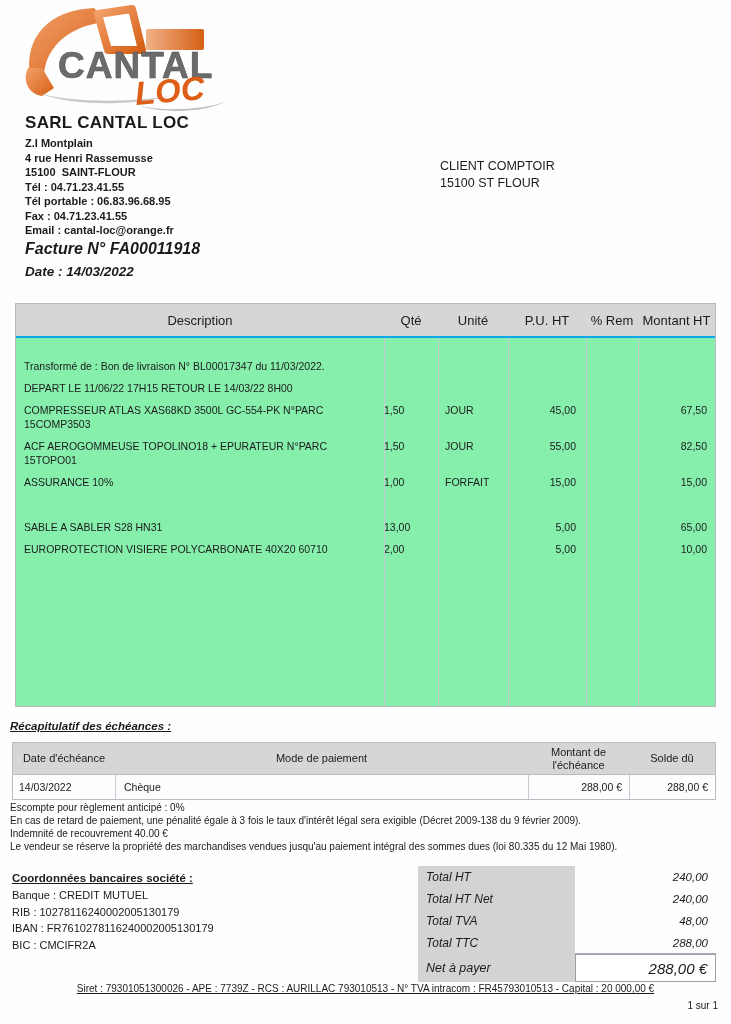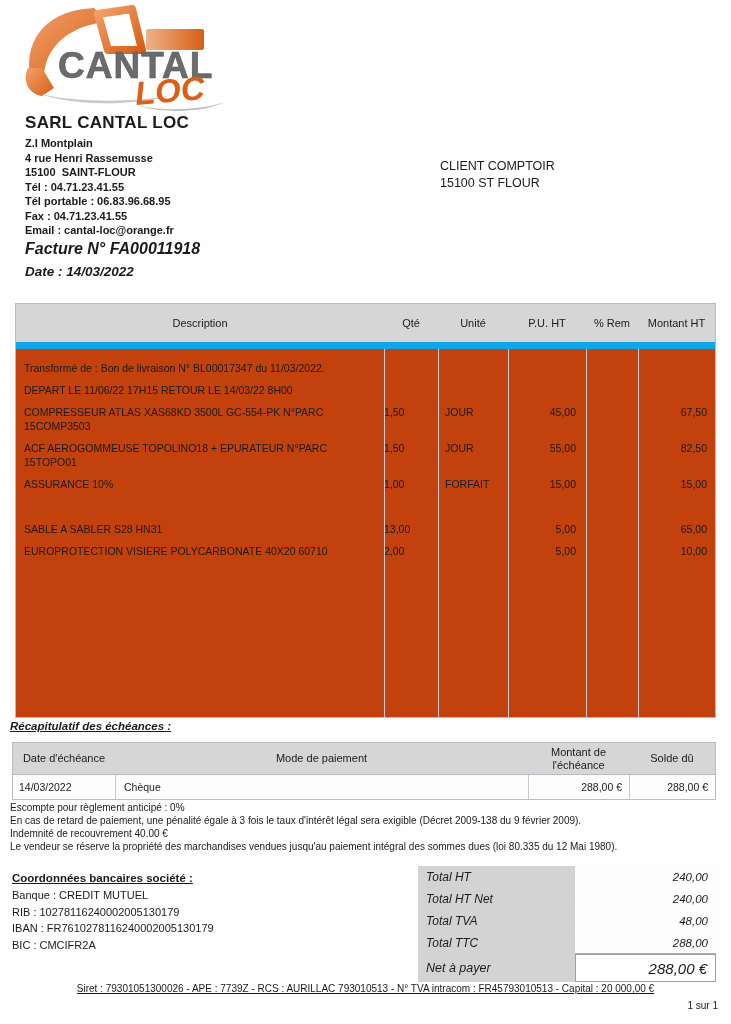--- a/index.html
+++ b/index.html
@@ -27,25 +27,25 @@
   
   .invoice-meta { left:25px; top:240px; width:400px; }
   .invoice-title { font-size:16px; font-weight:bold; font-style:italic; }
   .invoice-date { font-size:13.5px; font-weight:bold; font-style:italic; margin-top:6px; }
   .invoice-tva { font-size:11.5px; font-weight:bold; text-decoration:underline; margin-top:7px; }
 
   
   .items { left:15px; top:303px; width:701px; border:1px solid #b7bbc3; }
   .items-header {
     display:grid; grid-template-columns:368px 54px 70px 78px 52px 1fr;
-    background:#d6d6d6; height:45px; align-items:center;
-    font-size:11px; border-bottom:7px solid #0ea5e9;
+    background:#d6d6d6; height:34px; align-items:center;
+    font-size:13px; border-bottom:2px solid #0ea5e9;
   }
   .items-header > div { text-align:center; }
-  .items-body { position:relative; height:368px; padding-top:10px; background:#c2410c; }
+  .items-body { position:relative; height:368px; padding-top:19px; background:#86efac; }
   .vline { position:absolute; top:0; bottom:0; width:1px; background:#c6cad2; }
   .item-row {
     display:grid; grid-template-columns:368px 54px 70px 78px 52px 1fr;
     font-size:10.5px; line-height:14px; padding:2px 0 3px 0;
   }
   .item-row .c-desc { padding:0 16px 0 8px; }
   .item-row .c-qty { padding-right:7px; }
   .item-row .c-unit { padding-left:7px; }
   .item-row .c-pu { text-align:right; padding-right:10px; }
   .item-row .c-rem { text-align:center; }

